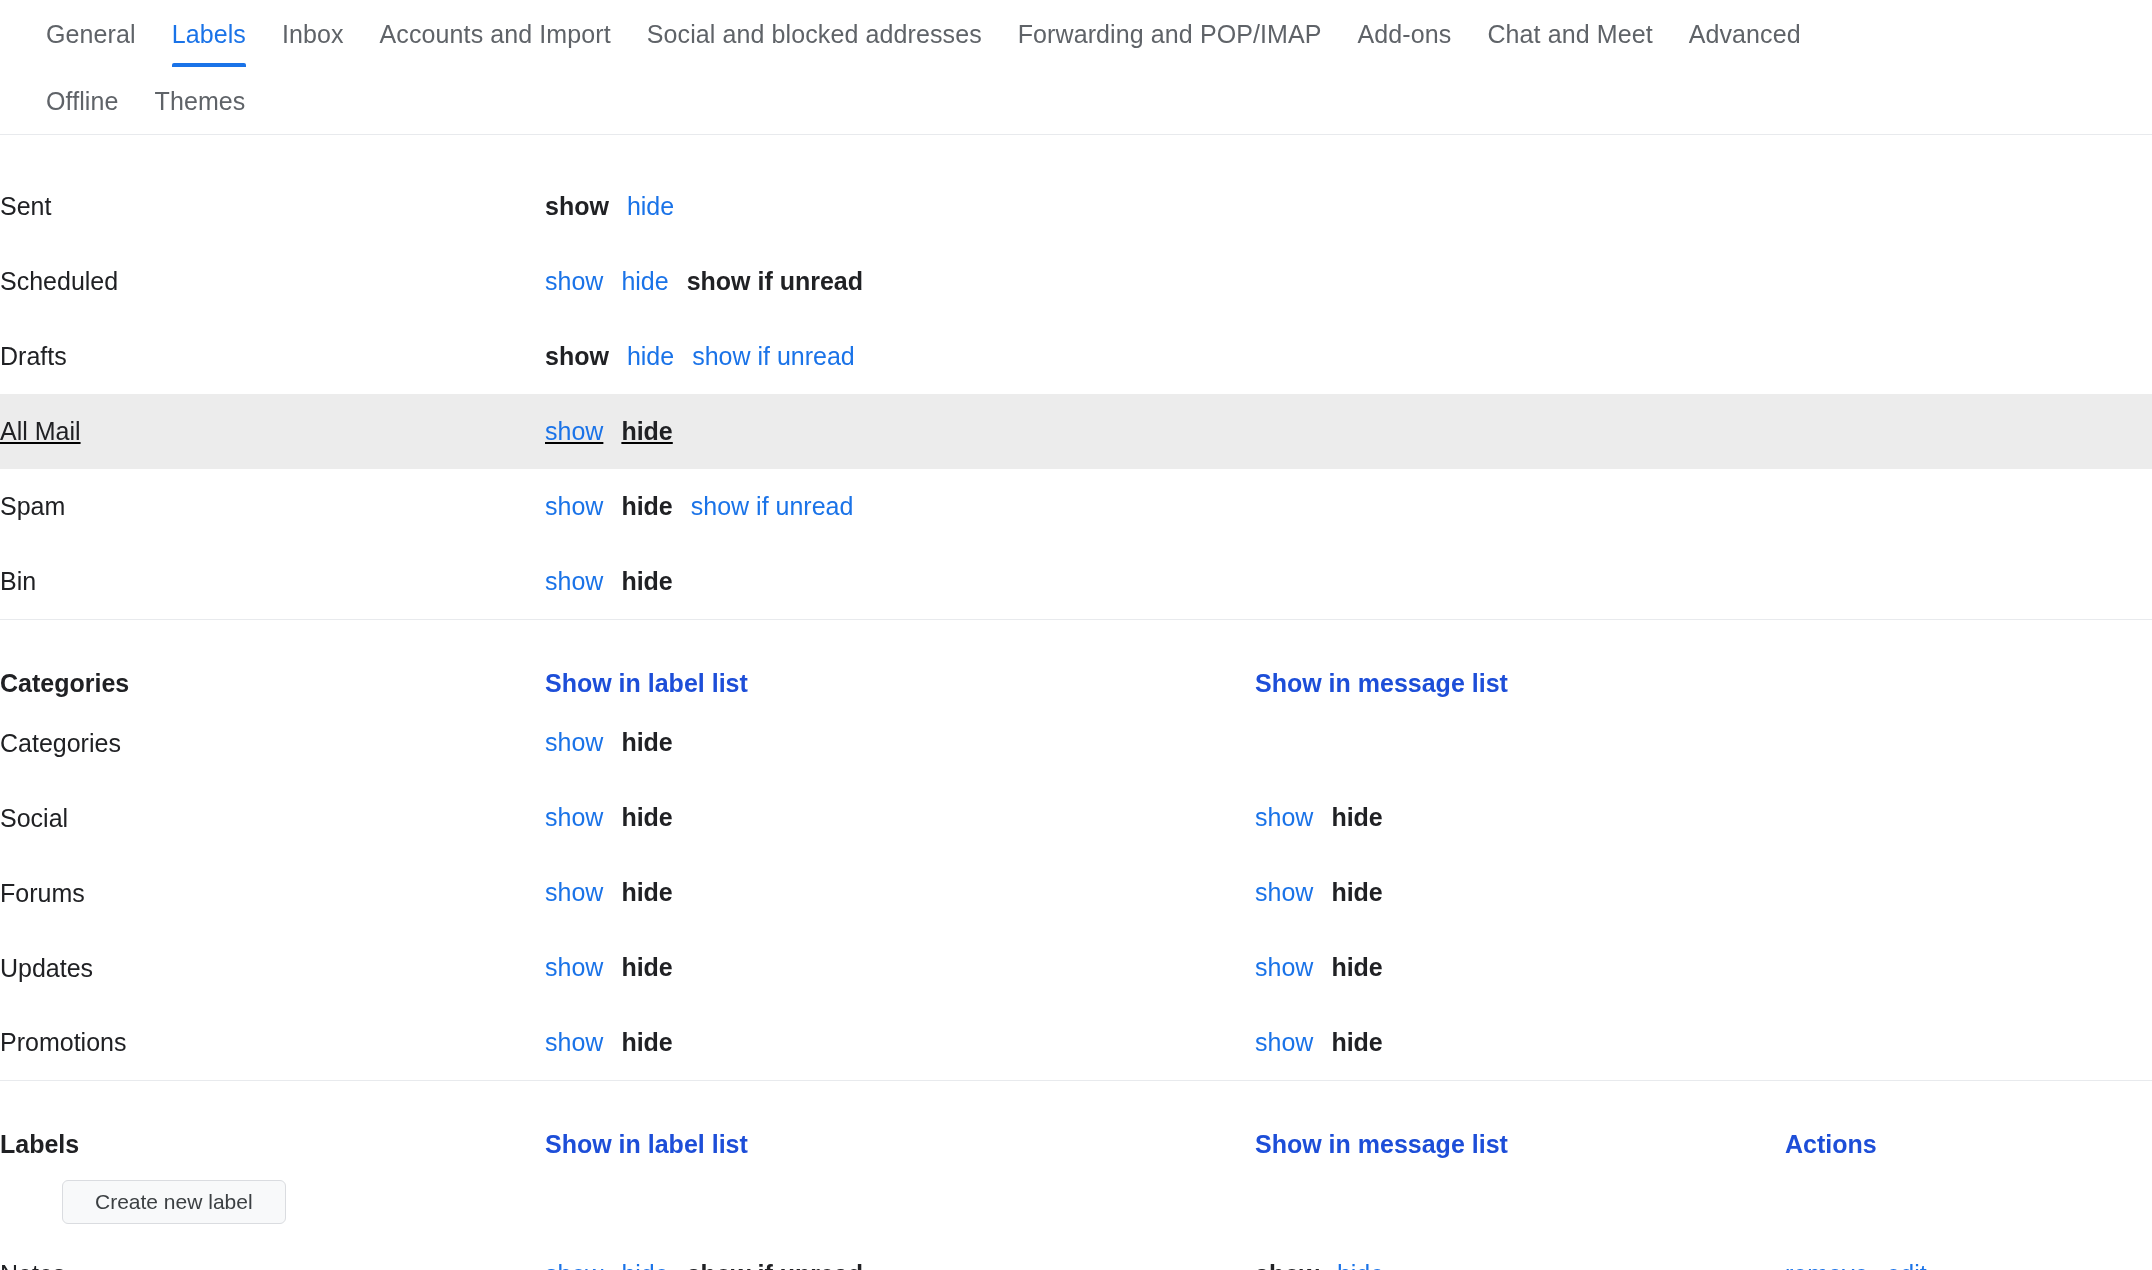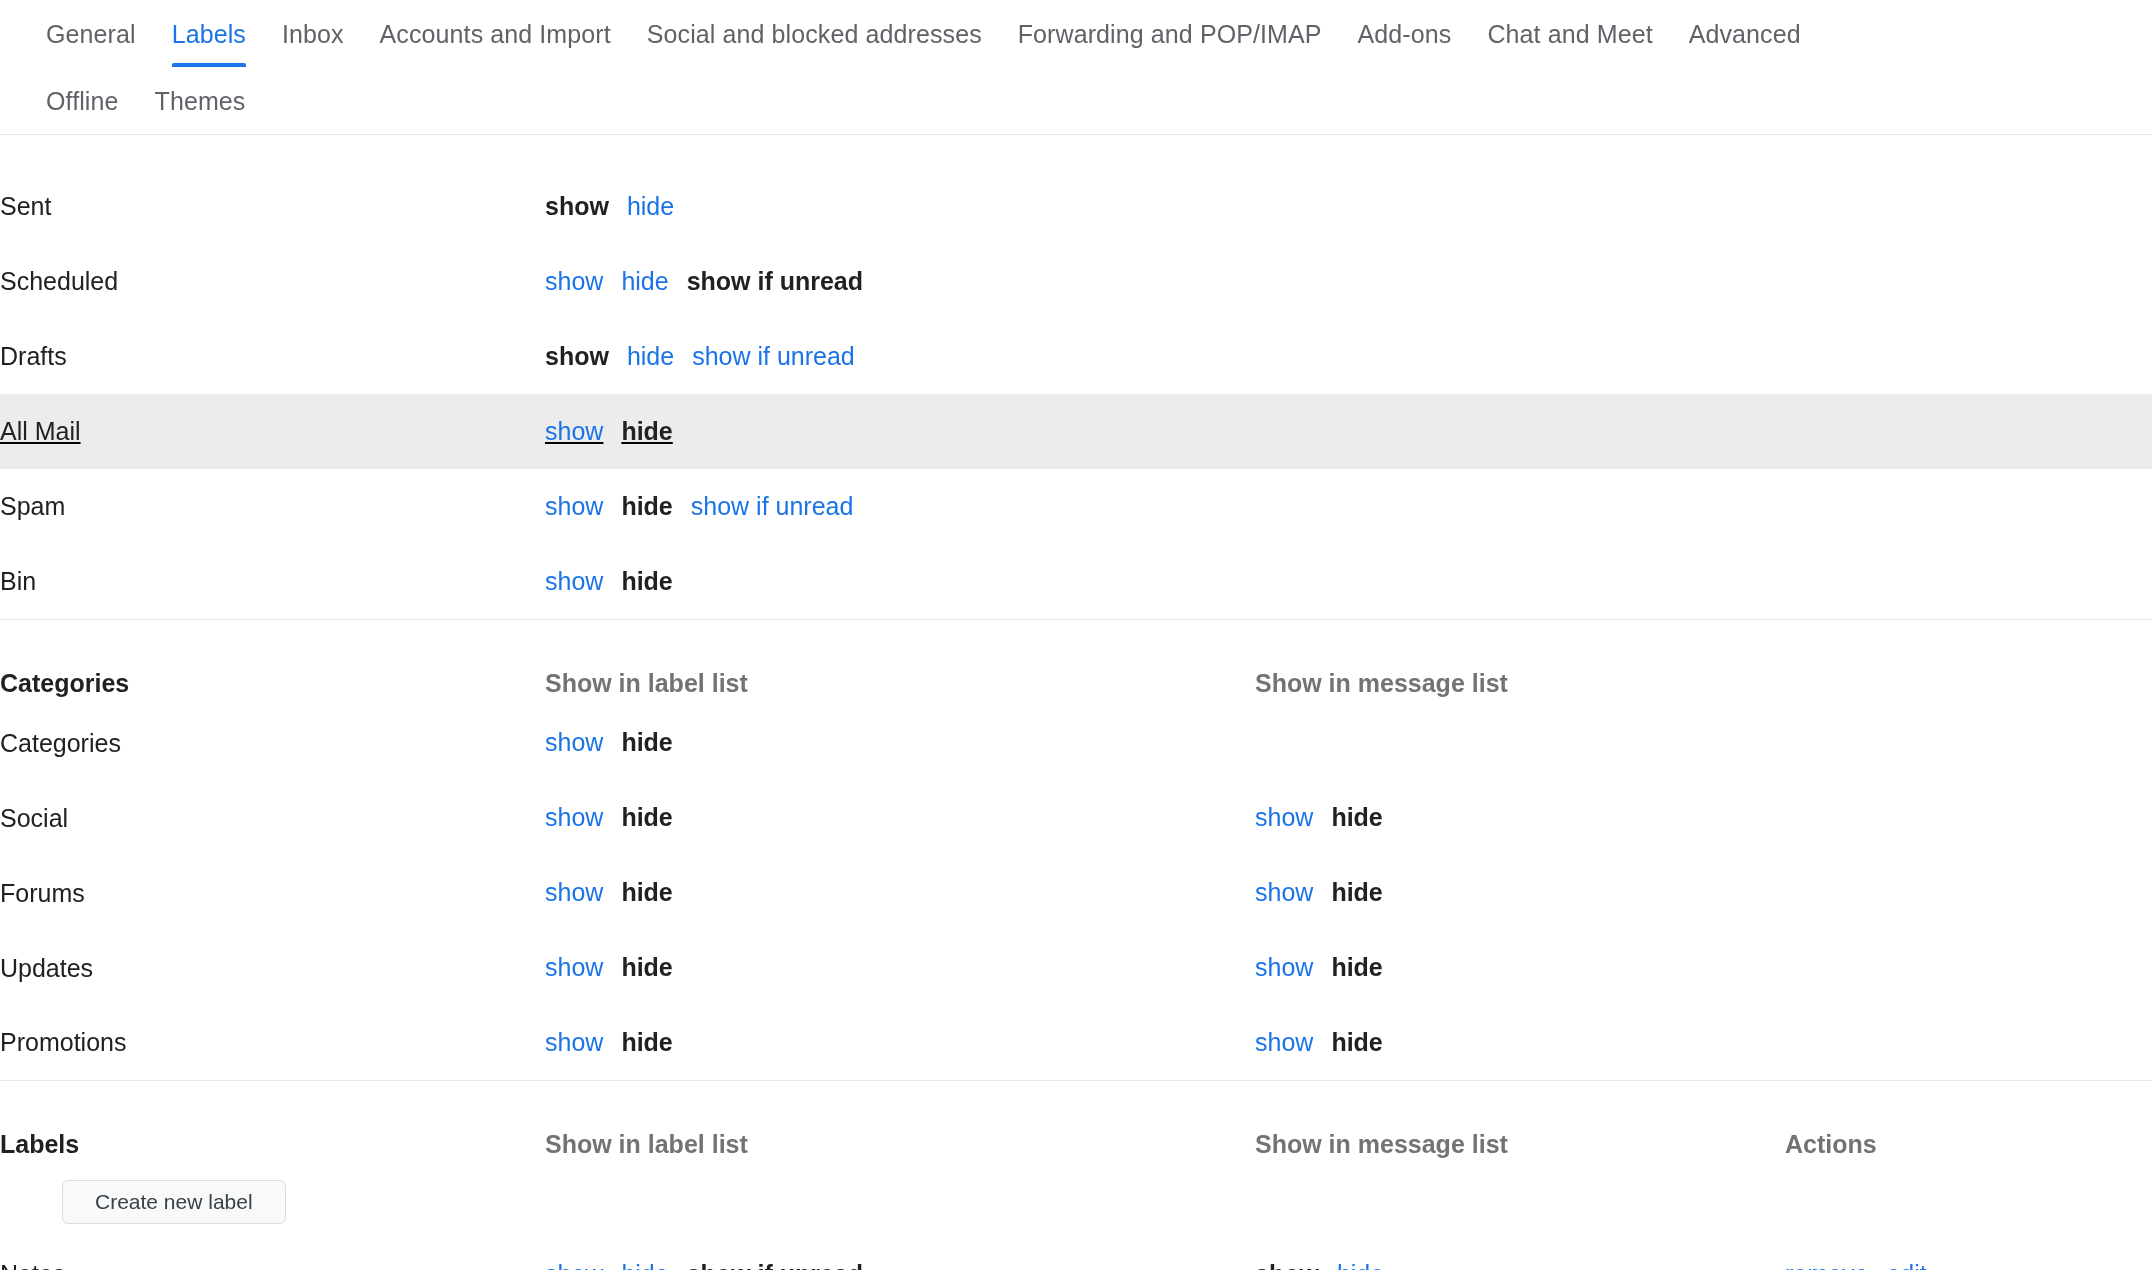--- a/index.html
+++ b/index.html
@@ -78,21 +78,21 @@
   }
   .section-head-cell {
     font-size: 25px;
     color: #202124;
     font-weight: bold;
     padding-left: 60px;
     white-space: nowrap;
   }
   .colhead {
     font-size: 25px;
-    color: #737373;
+    color: #1d4ed8;
     font-weight: bold;
     white-space: nowrap;
   }
 
   .actions {
     display: flex;
     align-items: baseline;
     gap: 18px;
     white-space: nowrap;
   }

